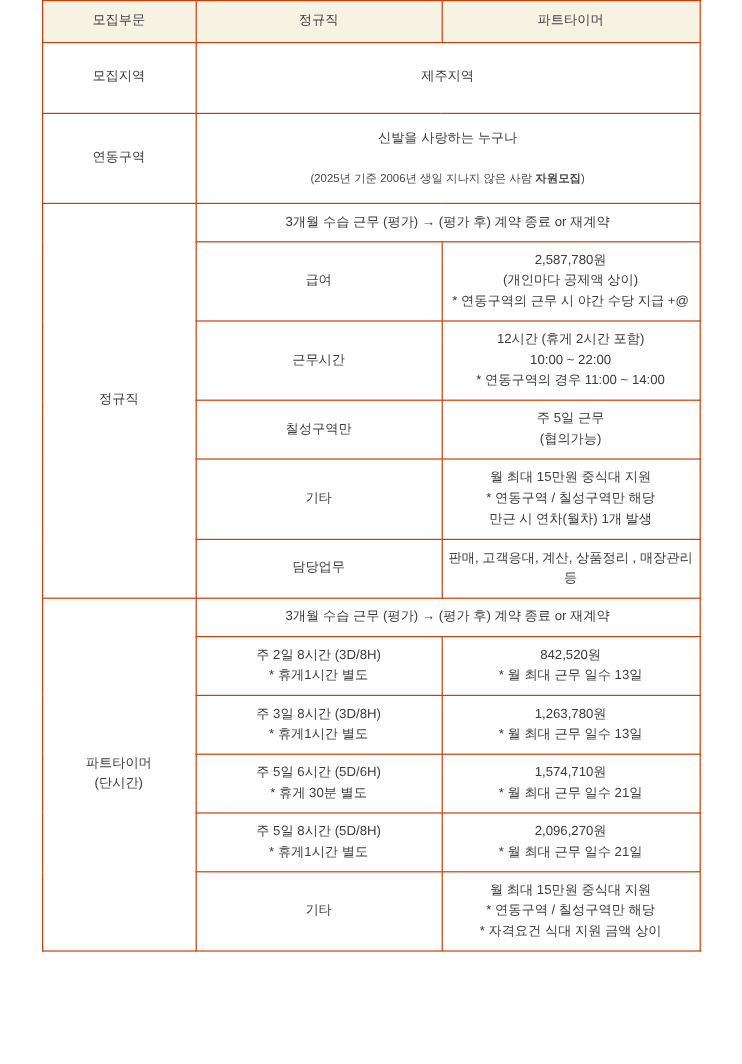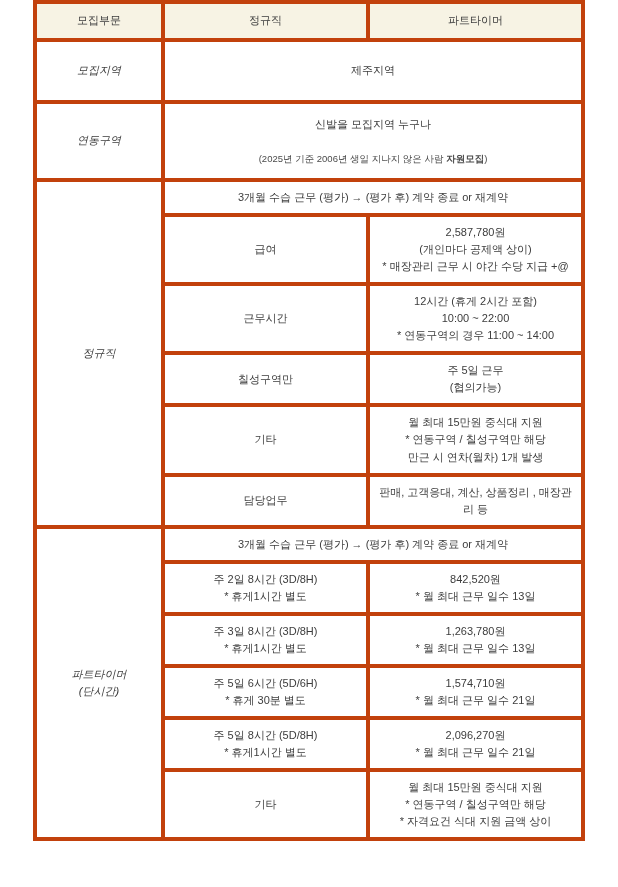--- a/index.html
+++ b/index.html
@@ -19,21 +19,21 @@
     background: #ffffff;
     overflow: hidden;
   }
   table.recruit {
     width: 548px;
     margin: 0 auto;
     border-collapse: collapse;
     table-layout: fixed;
   }
   table.recruit td, table.recruit th {
-    border: 4px solid #c2410c;
+    border: 1px solid #c2410c;
     text-align: center;
     vertical-align: middle;
     font-size: 11px;
     line-height: 1.55;
     color: #3c3c3c;
     padding: 7px 4px;
     font-weight: normal;
   }
   .head th {
     background: #f7f3e4;
@@ -43,21 +43,20 @@
     color: #3c3c3c;
     padding: 8px 4px;
   }
   .col-a { width: 128px; }
   .col-b { width: 205px; }
   .col-c { width: 215px; }
 
   .rowlabel {
     font-weight: bold;
     font-size: 11.5px;
-    font-style: italic;
   }
   .sublabel {
     font-size: 11px;
   }
   .small {
     font-size: 9.5px;
     color: #4a4a4a;
     margin-top: 19px;
   }
   .bold-inline { font-weight: bold; }
@@ -85,36 +84,36 @@
       </tr>
     </thead>
     <tbody>
       <tr>
         <td class="rowlabel tall">모집지역</td>
         <td class="tall" colspan="2">제주지역</td>
       </tr>
       <tr>
         <td class="rowlabel taller">연동구역</td>
         <td class="taller" colspan="2">
-          <span class="line">신발을 모집지역 누구나</span>
+          <span class="line">신발을 사랑하는 누구나</span>
           <span class="line small"><span>(2025년 기준 2006년 생일 지나지 않은 사람 </span><span class="bold-inline">자원모집</span><span>)</span></span>
         </td>
       </tr>
 
       <tr class="section-top">
         <td class="rowlabel" rowspan="6">정규직</td>
         <td class="pad-cell" colspan="2">3개월  수습 근무 (평가) → (평가 후) 계약 종료 or 재계약</td>
       </tr>
 
       <tr>
         <td class="sublabel">급여</td>
         <td>
           <span class="line">2,587,780원</span>
           <span class="line">(개인마다 공제액 상이)</span>
-          <span class="line">*  매장관리 근무 시 야간 수당 지급 +@</span>
+          <span class="line">*  연동구역의 근무 시 야간 수당 지급 +@</span>
         </td>
       </tr>
 
       <tr>
         <td class="sublabel">근무시간</td>
         <td>
           <span class="line">12시간 (휴게 2시간 포함)</span>
           <span class="line">10:00 ~ 22:00</span>
           <span class="line">*  연동구역의 경우 11:00 ~ 14:00</span>
         </td>

